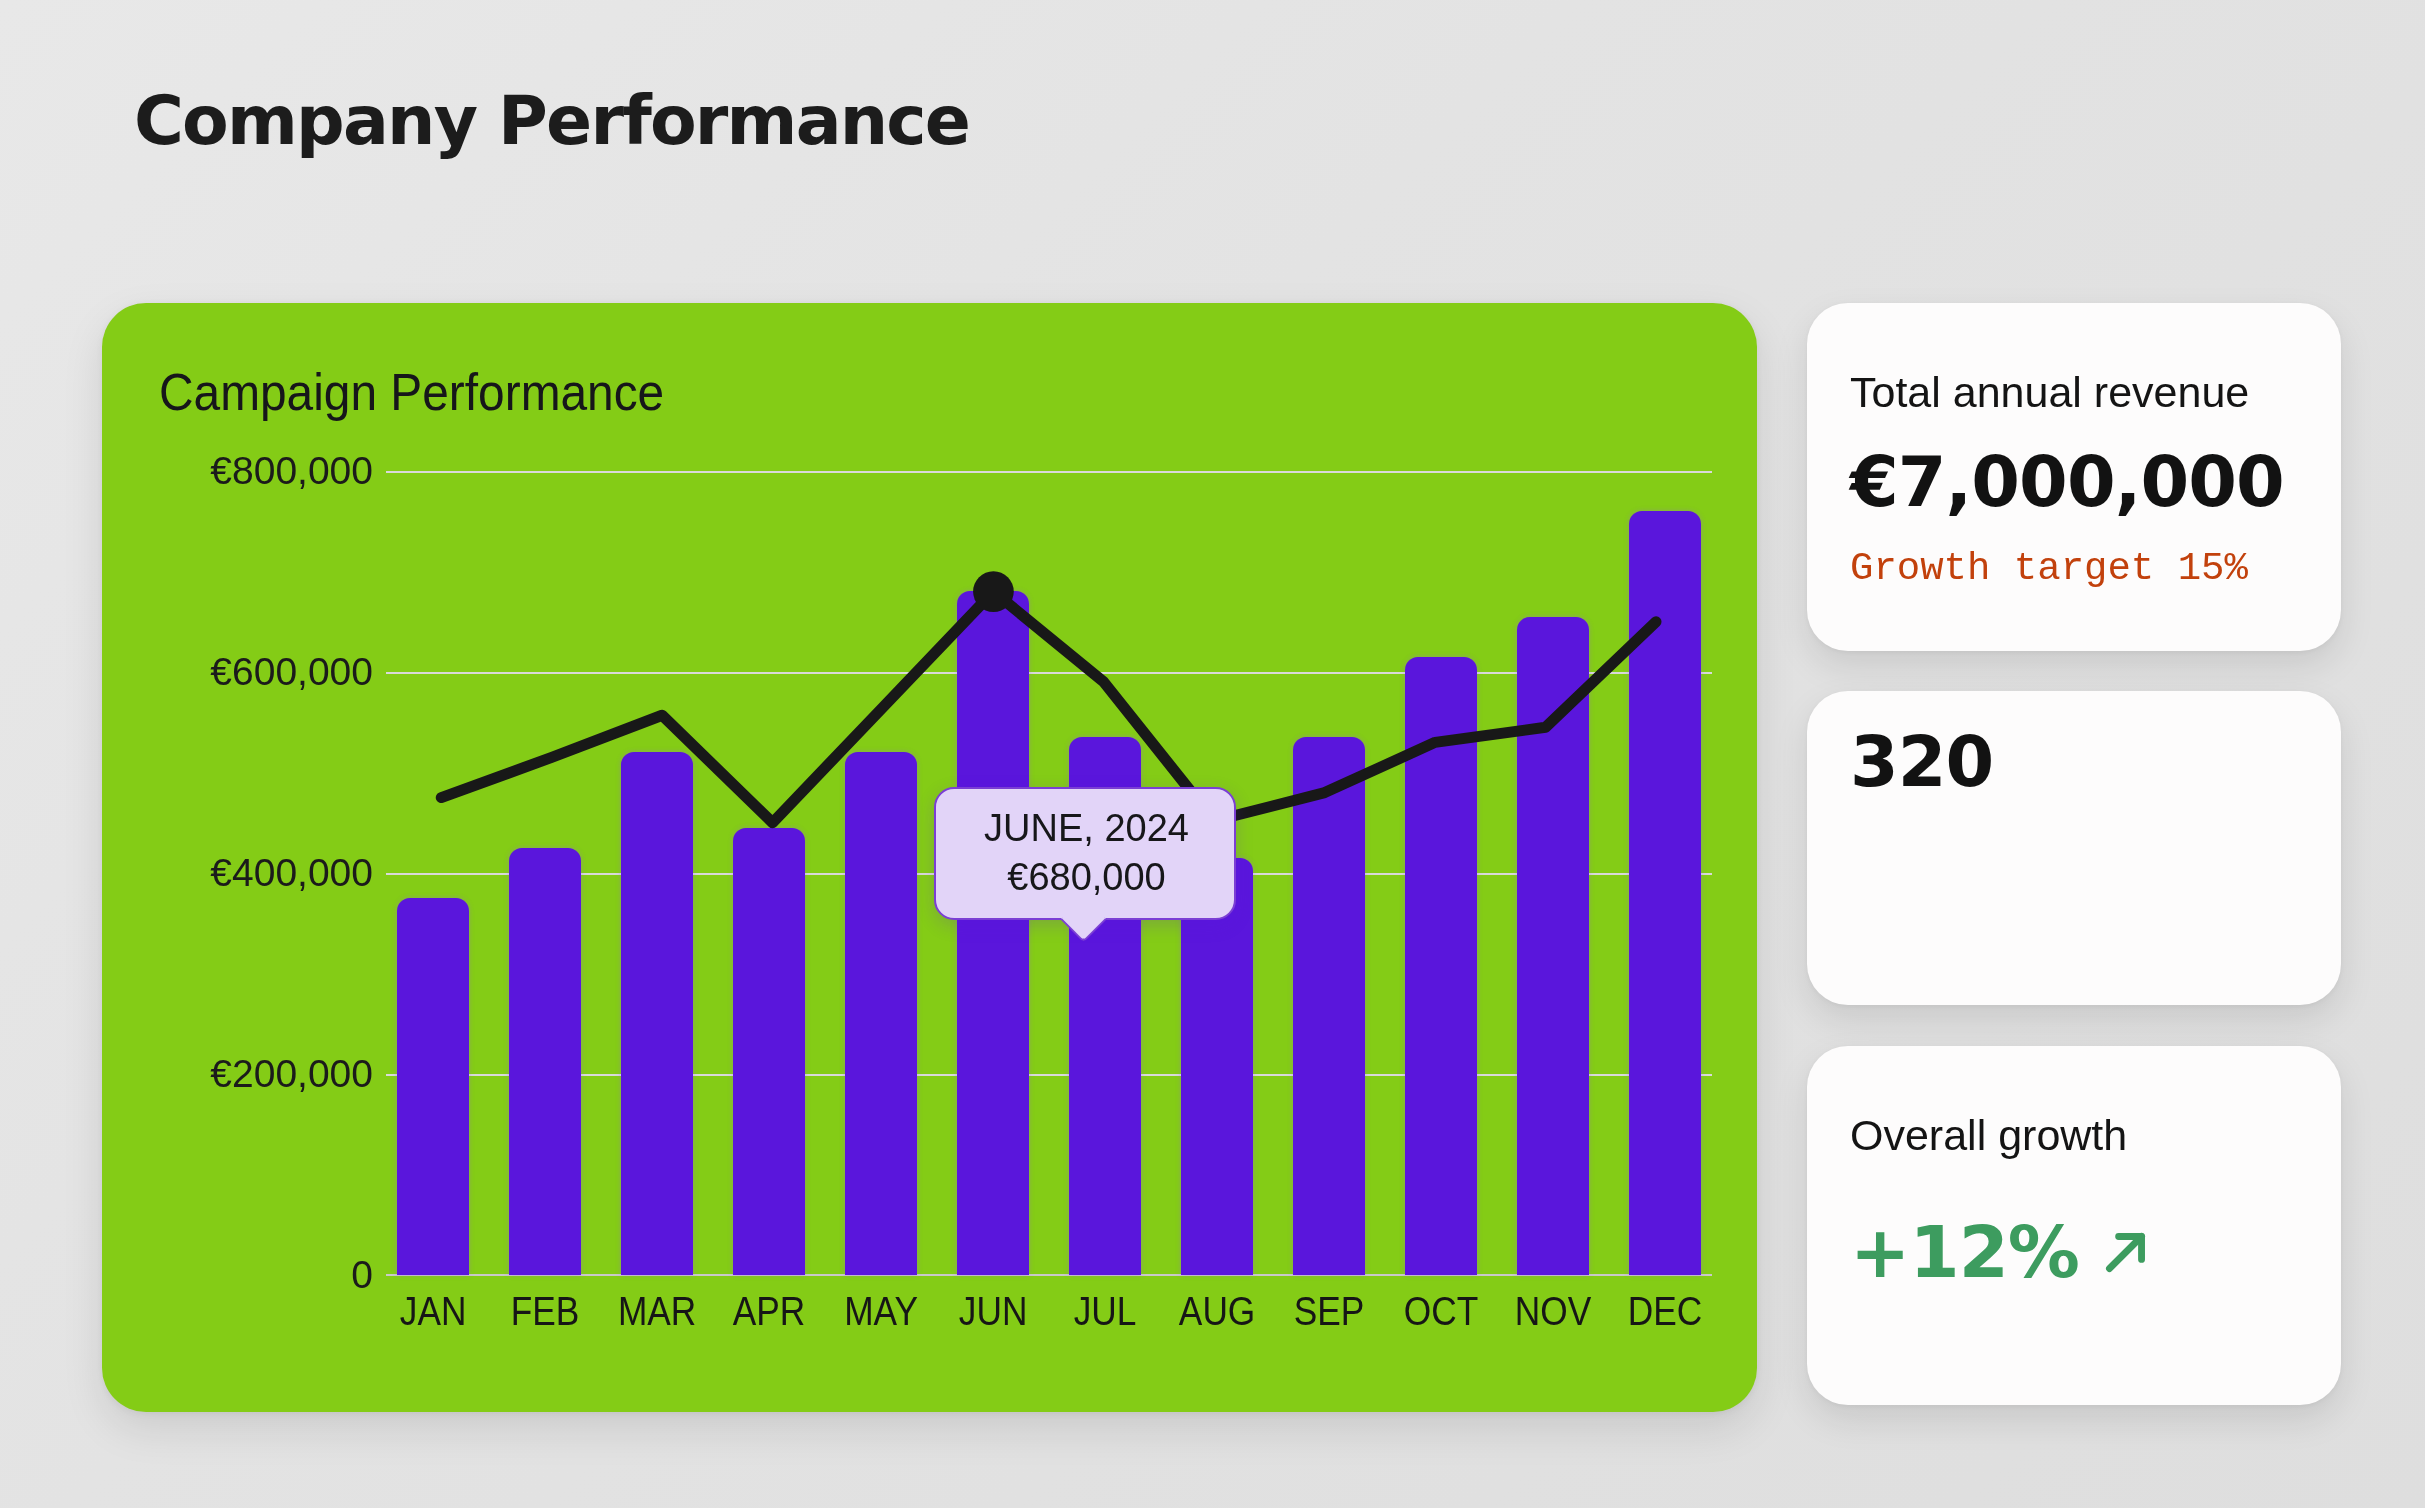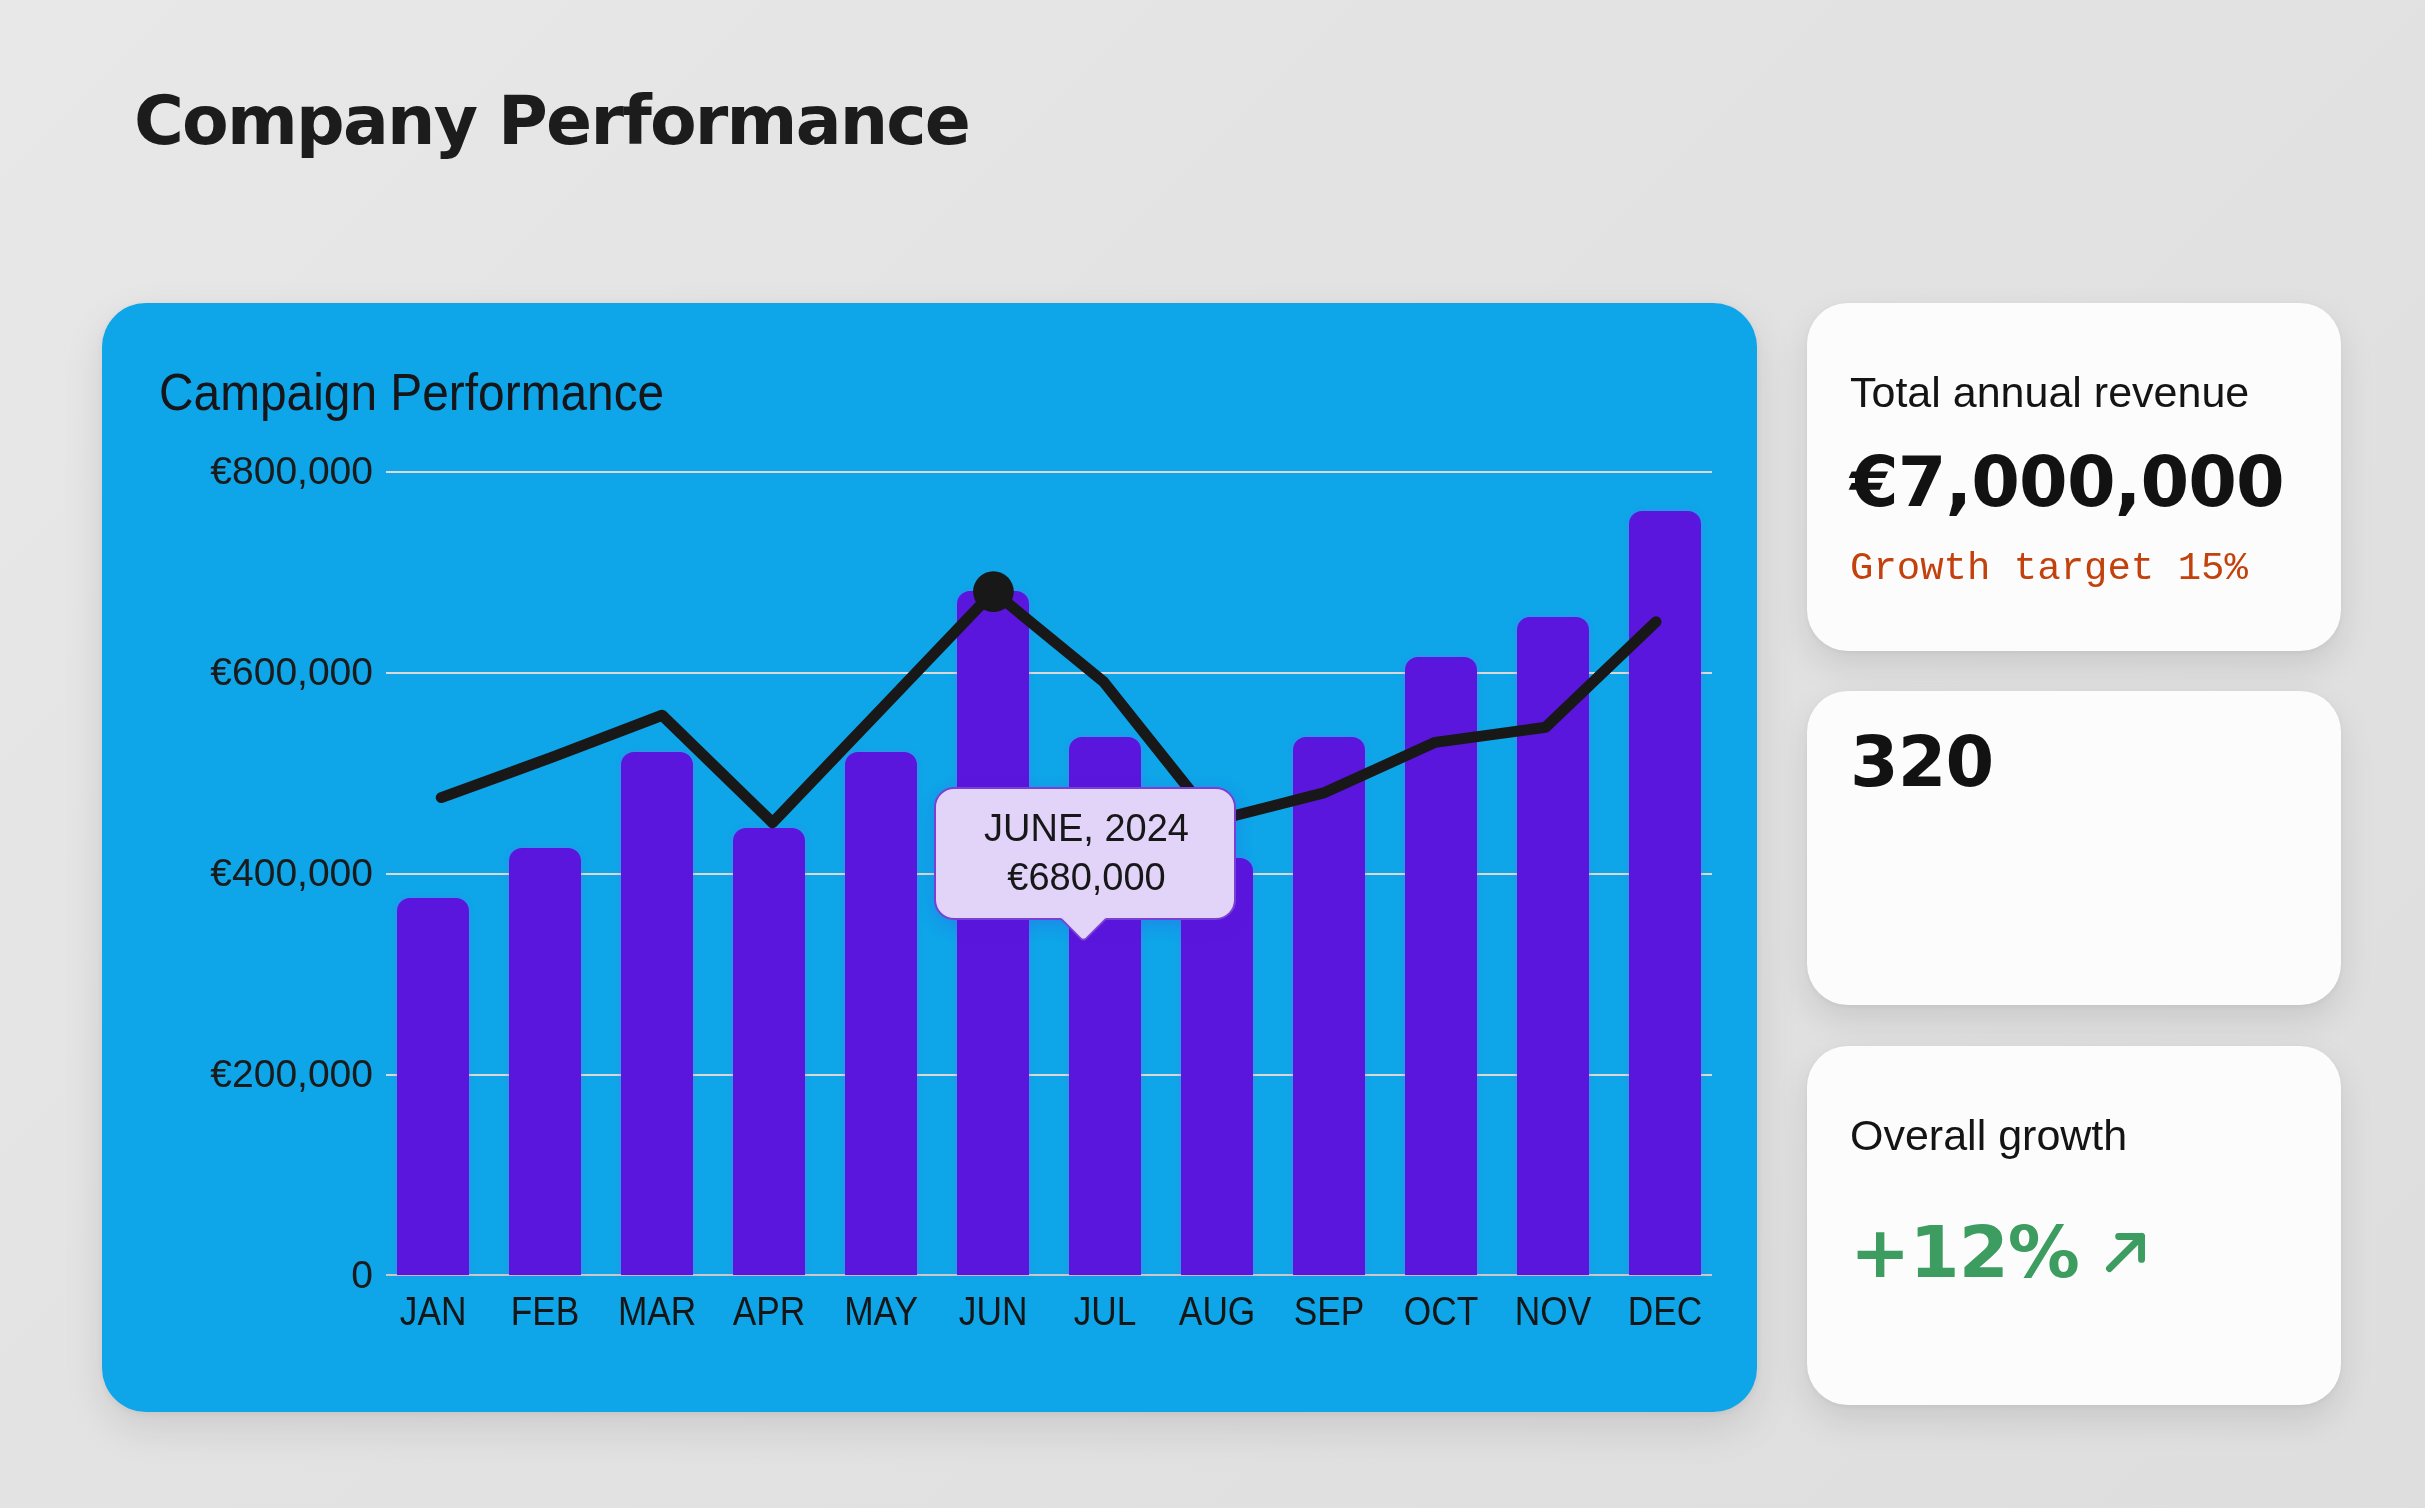--- a/index.html
+++ b/index.html
@@ -29,21 +29,21 @@
     margin-left: 32px;
   }
 
   
   #chart-card {
     position: absolute;
     left: 102px;
     top: 303px;
     width: 1655px;
     height: 1109px;
-    background: #0ea5e9;
+    background: #84cc16;
     border-radius: 44px;
     box-shadow: 0 16.6px 41px rgba(0,0,0,0.10), 0 1.8px 7.4px rgba(0,0,0,0.05);
   }
   #chart-header {
     position: absolute;
     left: 57px;
     right: 52px;
     top: 46px;
     height: 85px;
     display: flex;

